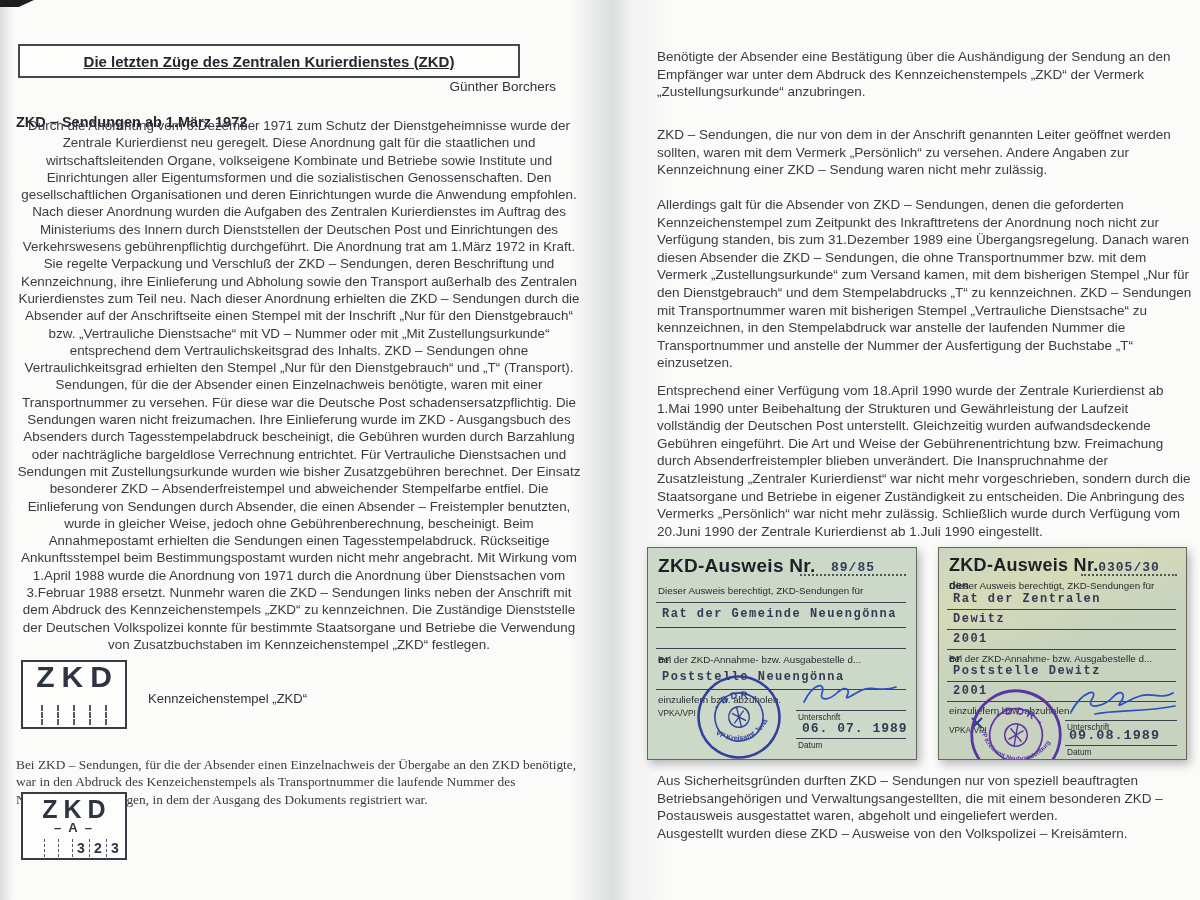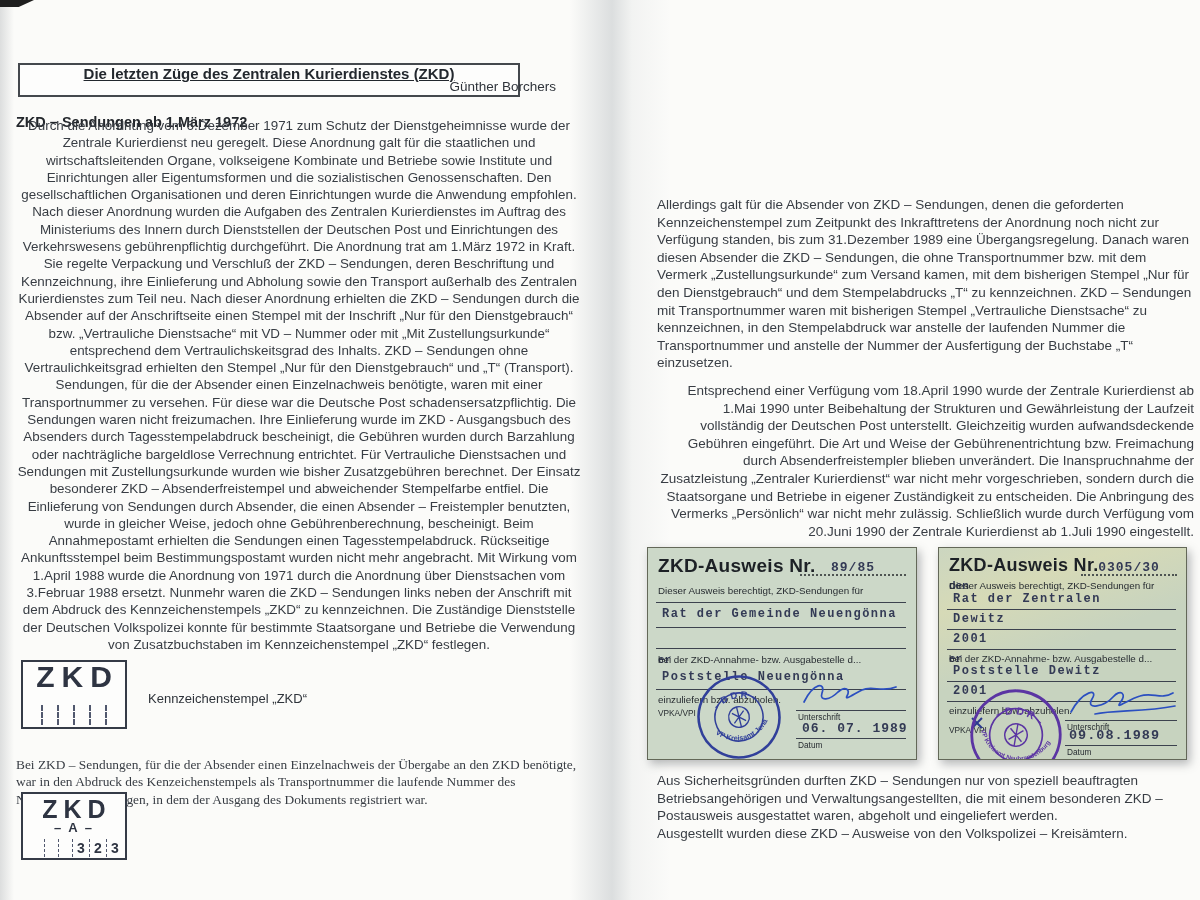--- a/index.html
+++ b/index.html
@@ -15,21 +15,21 @@
     position:absolute; left:570px; top:0; width:100px; height:100%;
     background:linear-gradient(90deg, rgba(200,204,207,0) 0%, rgba(168,175,180,.38) 42%,
                rgba(210,214,216,.22) 62%, rgba(255,255,255,0) 100%);
   }
   .corner-mark { position:absolute; left:0; top:0; width:34px; height:7px; background:#1e1e1e;
     clip-path:polygon(0 0,100% 0,55% 100%,0 100%); }
 
   
   .title-box {
     position:absolute; left:18px; top:44px; width:498px; height:30px;
-    border:2px solid #44484d; background:#fdfdfc; display:flex; align-items:flex-start; justify-content:center;margin-top:19px;
+    border:2px solid #44484d; background:#fdfdfc; display:flex; align-items:center; justify-content:center;
   }
   .title-box .t { font-size:15px; font-weight:bold; text-decoration:underline; color:#23282e; }
   .author { position:absolute; left:300px; top:79px; width:256px; text-align:right;
     font-size:13.5px; color:#2f343b; }
   .heading { position:absolute; left:16px; top:114px; font-size:14.5px; font-weight:bold; color:#23272c; }
   .body-text { position:absolute; margin:0; left:16px; width:566px;
     font-size:13.4px; line-height:17.3px; color:#383d44; }
   .lb-main { top:117px;text-align:center; }
   .lb-para2 { top:756px;font-family:Liberation Serif, serif; }
 
@@ -45,21 +45,21 @@
   .zkd-box-2 { left:21px; top:792px; width:102px; height:64px; }
   .zkd-word2 { font-size:25px; font-weight:bold; letter-spacing:6px; text-align:center; padding-left:6px; line-height:26px; margin-top:2px;}
   .zkd-letter { font-size:13px; font-weight:bold; letter-spacing:2px; text-align:center; margin-top:-2px; }
   .digit-row { position:absolute; right:2px; bottom:1px; display:flex; }
   .dcell { width:16px; height:18px; line-height:18px; text-align:center;
     border-left:1.5px dashed #51586e; font-size:14px; font-weight:bold; color:#2e3442; }
   .dcell.empty { width:13px; }
 
   
   .rp { position:absolute; margin:0; left:657px; width:537px; font-size:13.5px; line-height:17.6px; color:#383d44; }
-  .rp1 { top:48px; } .rp2 { top:126px; } .rp3 { top:196px; } .rp4 { top:382px;text-align:right; }
+  .rp1 { top:48px; } .rp2 { top:126px; } .rp3 { top:196px; } .rp4 { top:382px; }
   .rp5 { top:772px; white-space:pre-line; }
 
   
   .card { position:absolute; top:547px; height:211px; border:1px solid #636858;
     box-shadow:3px 4px 9px rgba(75,80,84,.4); overflow:hidden; }
   .card-1 { left:647px; width:268px; background:#ccd8c8; }
   .card-2 { left:938px; width:247px;
     background:linear-gradient(160deg,#ccd6c0 0%, #d6dab7 22%, #c7d3bf 48%); }
   .card * { position:absolute; margin:0; }
   .c-title { font-size:19px; font-weight:bold; color:#1d2126; letter-spacing:.3px; white-space:nowrap;}
@@ -112,20 +112,22 @@
     <div class="zkd-letter" style="position:static">– A –</div>
     <div class="digit-row">
       <div class="dcell empty"></div>
         <div class="dcell empty"></div>
       <div class="dcell">3</div>
       <div class="dcell">2</div>
       <div class="dcell">3</div>
     </div>
   </div>
 
+  <p class="rp rp1">Benötigte der Absender eine Bestätigung über die Aushändigung der Sendung an den Empfänger war unter dem Abdruck des Kennzeichenstempels „ZKD“ der Vermerk „Zustellungsurkunde“ anzubringen.</p>
+  <p class="rp rp2">ZKD – Sendungen, die nur von dem in der Anschrift genannten Leiter geöffnet werden sollten, waren mit dem Vermerk „Persönlich“ zu versehen. Andere Angaben zur Kennzeichnung einer ZKD – Sendung waren nicht mehr zulässig.</p>
   <p class="rp rp3">Allerdings galt für die Absender von ZKD – Sendungen, denen die geforderten Kennzeichenstempel zum Zeitpunkt des Inkrafttretens der Anordnung noch nicht zur Verfügung standen, bis zum 31.Dezember 1989 eine Übergangsregelung. Danach waren diesen Absender die ZKD – Sendungen, die ohne Transportnummer bzw. mit dem Vermerk „Zustellungsurkunde“ zum Versand kamen, mit dem bisherigen Stempel „Nur für den Dienstgebrauch“ und dem Stempelabdrucks „T“ zu kennzeichnen. ZKD – Sendungen mit Transportnummer waren mit bisherigen Stempel „Vertrauliche Dienstsache“ zu kennzeichnen, in den Stempelabdruck war anstelle der laufenden Nummer die Transportnummer und anstelle der Nummer der Ausfertigung der Buchstabe „T“ einzusetzen.</p>
   <p class="rp rp4">Entsprechend einer Verfügung vom 18.April 1990 wurde der Zentrale Kurierdienst ab 1.Mai 1990 unter Beibehaltung der Strukturen und Gewährleistung der Laufzeit vollständig der Deutschen Post unterstellt. Gleichzeitig wurden aufwandsdeckende Gebühren eingeführt. Die Art und Weise der Gebührenentrichtung bzw. Freimachung durch Absenderfreistempler blieben unverändert. Die Inanspruchnahme der Zusatzleistung „Zentraler Kurierdienst“ war nicht mehr vorgeschrieben, sondern durch die Staatsorgane und Betriebe in eigener Zuständigkeit zu entscheiden. Die Anbringung des Vermerks „Persönlich“ war nicht mehr zulässig. Schließlich wurde durch Verfügung vom 20.Juni 1990 der Zentrale Kurierdienst ab 1.Juli 1990 eingestellt.</p>
   <p class="rp rp5">Aus Sicherheitsgründen durften ZKD – Sendungen nur von speziell beauftragten Betriebsangehörigen und Verwaltungsangestellten, die mit einem besonderen ZKD – Postausweis ausgestattet waren, abgeholt und eingeliefert werden.
 Ausgestellt wurden diese ZKD – Ausweise von den Volkspolizei – Kreisämtern.</p>
 
   <div class="card card-1">
     <div class="c-title" style="left:10px; top:7px;">ZKD-Ausweis Nr.</div>
     <div class="c-numline" style="left:152px; top:9px; width:106px; height:17px;">
       <span class="typed c-number" style="position:static">89/85</span>
     </div>

